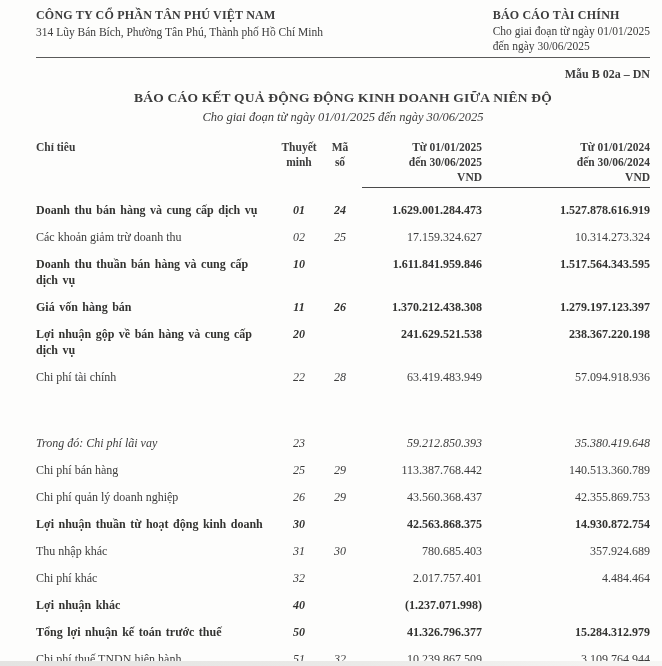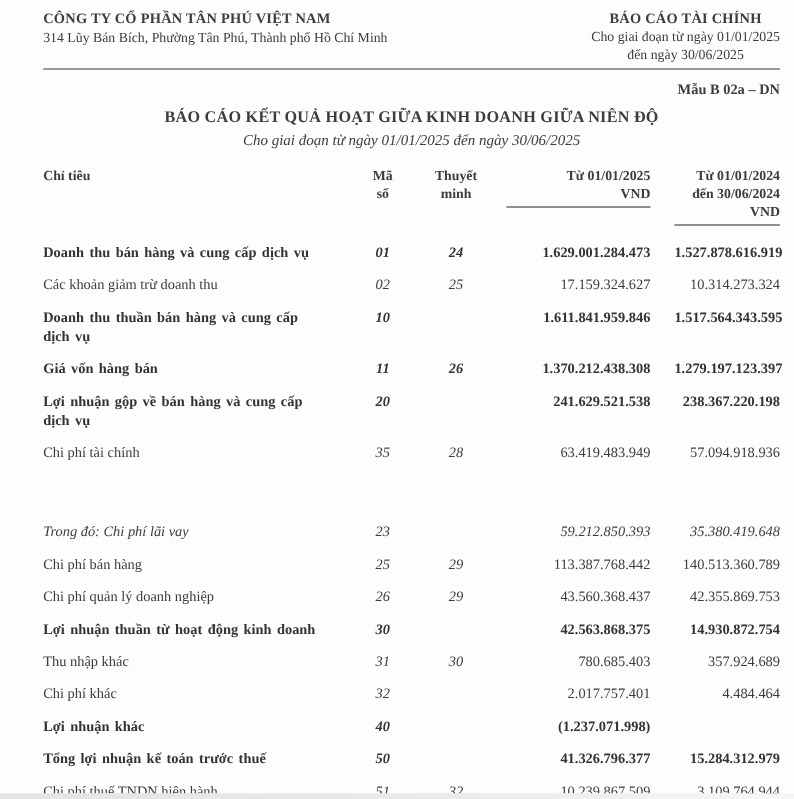--- a/index.html
+++ b/index.html
@@ -15,32 +15,32 @@
     background: #fdfdfc;
     color: #3c3c3c;
     box-sizing: border-box;
   }
   .content { padding: 7px 12px 0 36px; }
 
   
   .letterhead { display: flex; justify-content: space-between; align-items: flex-start; gap: 21px; }
   .company-name  { font-weight: bold; font-size: 12px; line-height: 17px; white-space: nowrap; letter-spacing: .2px; }
   .company-address { font-size: 11.5px; line-height: 16px; white-space: nowrap; }
-  .report-meta { text-align: center; }
+  .report-meta { text-align: left; }
   .report-type { font-weight: bold; font-size: 12px; line-height: 17px; letter-spacing: .2px; }
   .report-period { font-size: 11.5px; line-height: 15px; }
   .header-rule { border: 0; border-top: 1.2px solid #5a5a5a; margin: 3px 0 0 0; }
 
   .form-label { text-align: right; font-weight: bold; font-size: 12px; margin-top: 9px; line-height: 15px; }
 
   .report-title { text-align: center; font-weight: bold; font-size: 13.5px; margin-top: 7px; line-height: 18px; letter-spacing: .2px; }
   .report-subtitle { text-align: center; font-style: italic; font-size: 12.5px; margin-top: 2px; line-height: 16px; }
 
   
-  .grid { display: grid; grid-template-columns: 244px 38px 44px 120px 1fr; gap: 20px; }
+  .grid { display: grid; grid-template-columns: 244px 38px 44px 120px 1fr; }
   .thead { margin-top: 15px; font-weight: bold; font-size: 11.5px; line-height: 15px; }
   .th-label { align-self: start; }
   .th-center { text-align: center; }
   .th-period { text-align: right; }
   .th-unit { display: block; text-align: right; border-bottom: 1.1px solid #4a4a4a; padding-bottom: 2px; }
   .tbody { margin-top: 9px; font-size: 12px; }
   .row { padding: 5px 0 6px 0; line-height: 16px; }
   .cell-label { padding-right: 6px; }
   .cell-center { text-align: center; font-style: italic; }
   .cell-num { text-align: right; }
@@ -68,35 +68,36 @@
         <div class="report-type">BÁO CÁO TÀI CHÍNH</div>
         <div class="report-period">Cho giai đoạn từ ngày 01/01/2025</div>
         <div class="report-period">đến ngày 30/06/2025</div>
       </div>
     </div>
 
     <hr class="header-rule">
 
     <div class="form-label">Mẫu B 02a – DN</div>
 
-    <div class="report-title">BÁO CÁO KẾT QUẢ HOẠT GIỮA KINH DOANH GIỮA NIÊN ĐỘ</div>
+    <div class="report-title">BÁO CÁO KẾT QUẢ ĐỘNG ĐỘNG KINH DOANH GIỮA NIÊN ĐỘ</div>
     <div class="report-subtitle">Cho giai đoạn từ ngày 01/01/2025 đến ngày 30/06/2025</div>
 
     <div class="grid thead">
       <div class="th-label">Chỉ tiêu</div>
       <div class="th-center">
+        <div>Thuyết</div>
+        <div>minh</div>
+      </div>
+      <div class="th-center">
         <div>Mã</div>
         <div>số</div>
       </div>
-      <div class="th-center">
-        <div>Thuyết</div>
-        <div>minh</div>
-      </div>
       <div class="th-period">
         <div>Từ 01/01/2025</div>
+        <div>đến 30/06/2025</div>
         <span class="th-unit">VND</span>
       </div>
       <div class="th-period">
         <div>Từ 01/01/2024</div>
         <div>đến 30/06/2024</div>
         <span class="th-unit">VND</span>
       </div>
     </div>
 
     <div class="tbody">
@@ -130,21 +131,21 @@
         </div>
         <div class="grid row bold">
           <div class="cell-label">Lợi nhuận gộp về bán hàng và cung cấp dịch vụ</div>
           <div class="cell-center">20</div>
           <div class="cell-center"></div>
           <div class="cell-num">241.629.521.538</div>
           <div class="cell-num">238.367.220.198</div>
         </div>
         <div class="grid row normal">
           <div class="cell-label">Chi phí tài chính</div>
-          <div class="cell-center">35</div>
+          <div class="cell-center">22</div>
           <div class="cell-center">28</div>
           <div class="cell-num">63.419.483.949</div>
           <div class="cell-num">57.094.918.936</div>
         </div>
         <div class="grid row italic">
           <div class="cell-label">Trong đó: Chi phí lãi vay</div>
           <div class="cell-center">23</div>
           <div class="cell-center"></div>
           <div class="cell-num">59.212.850.393</div>
           <div class="cell-num">35.380.419.648</div>

